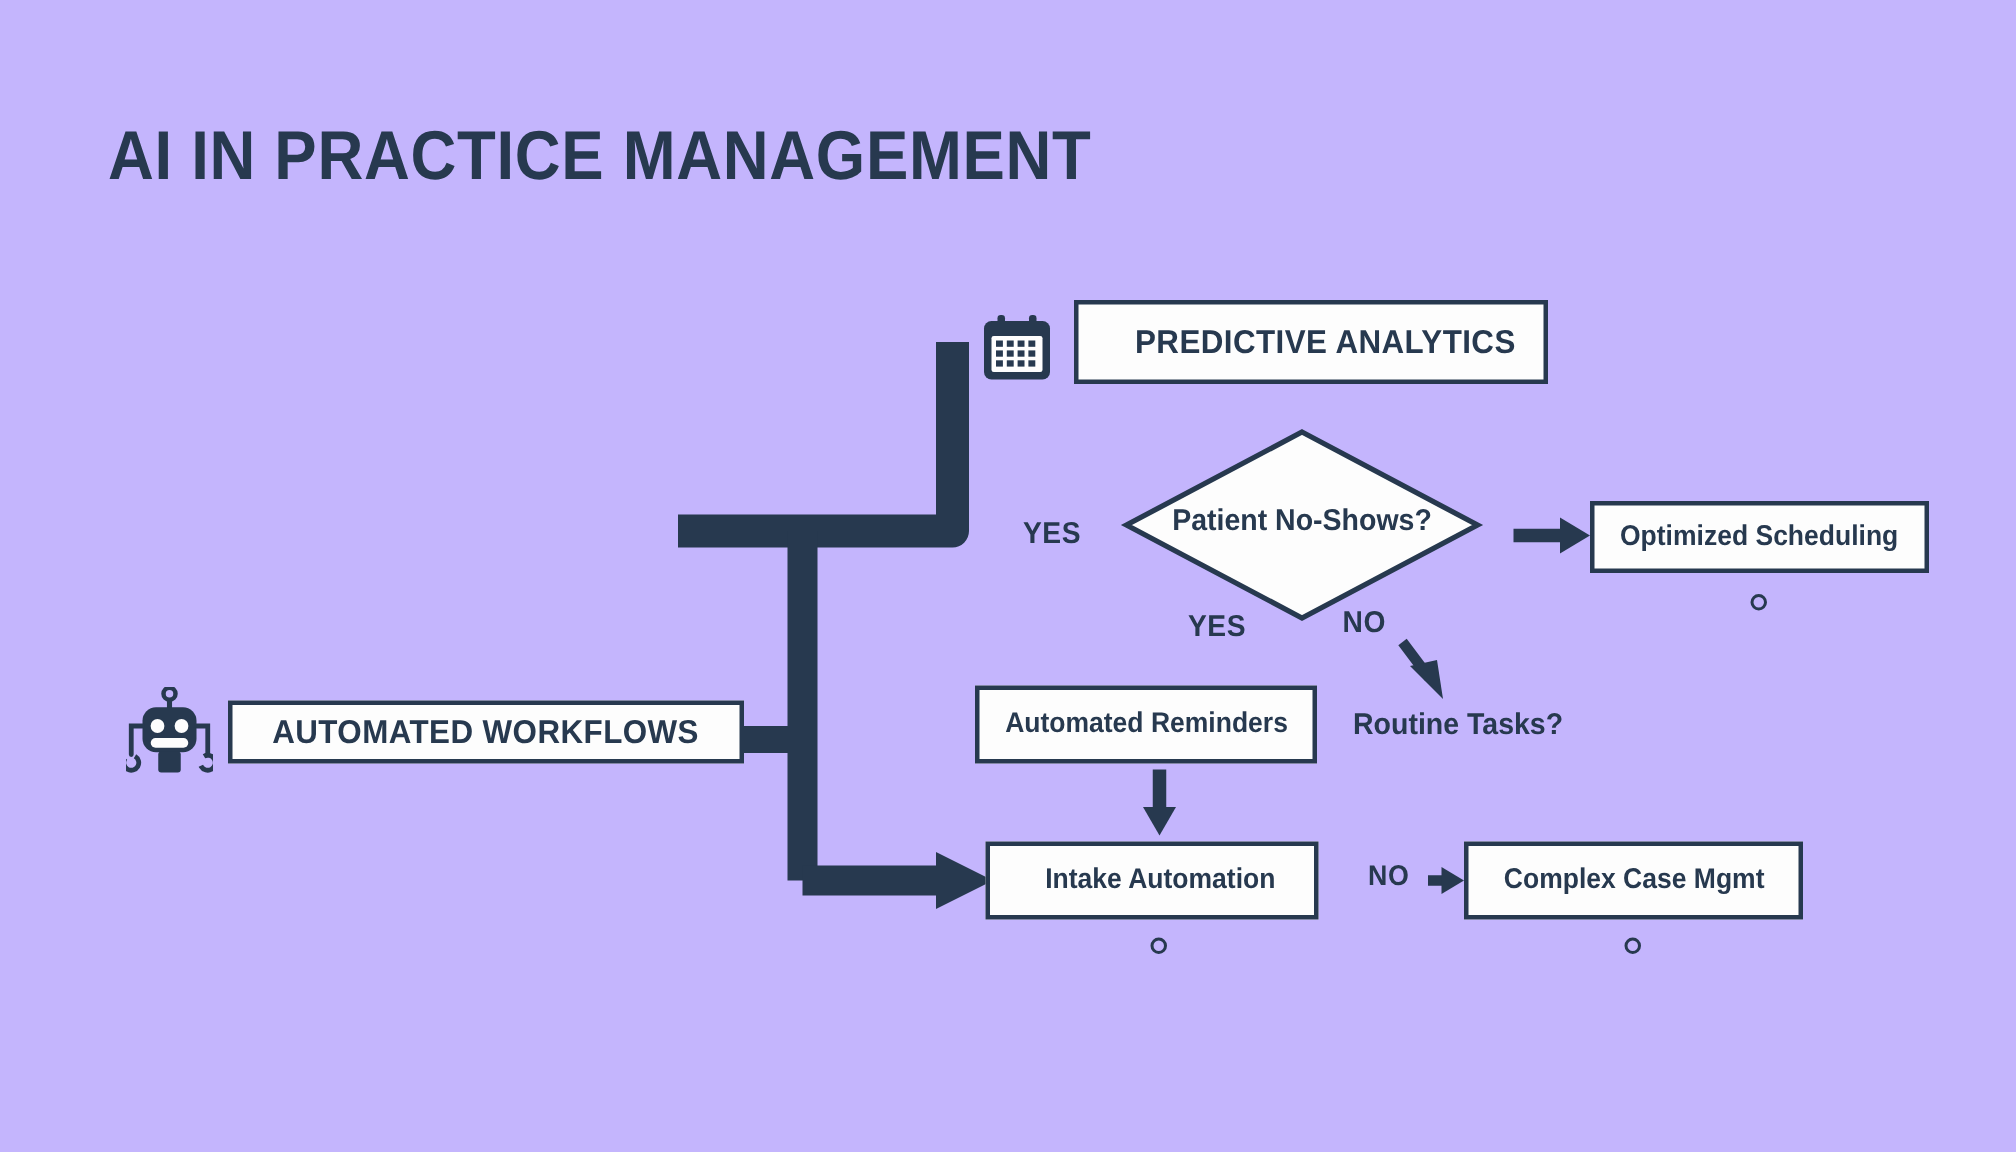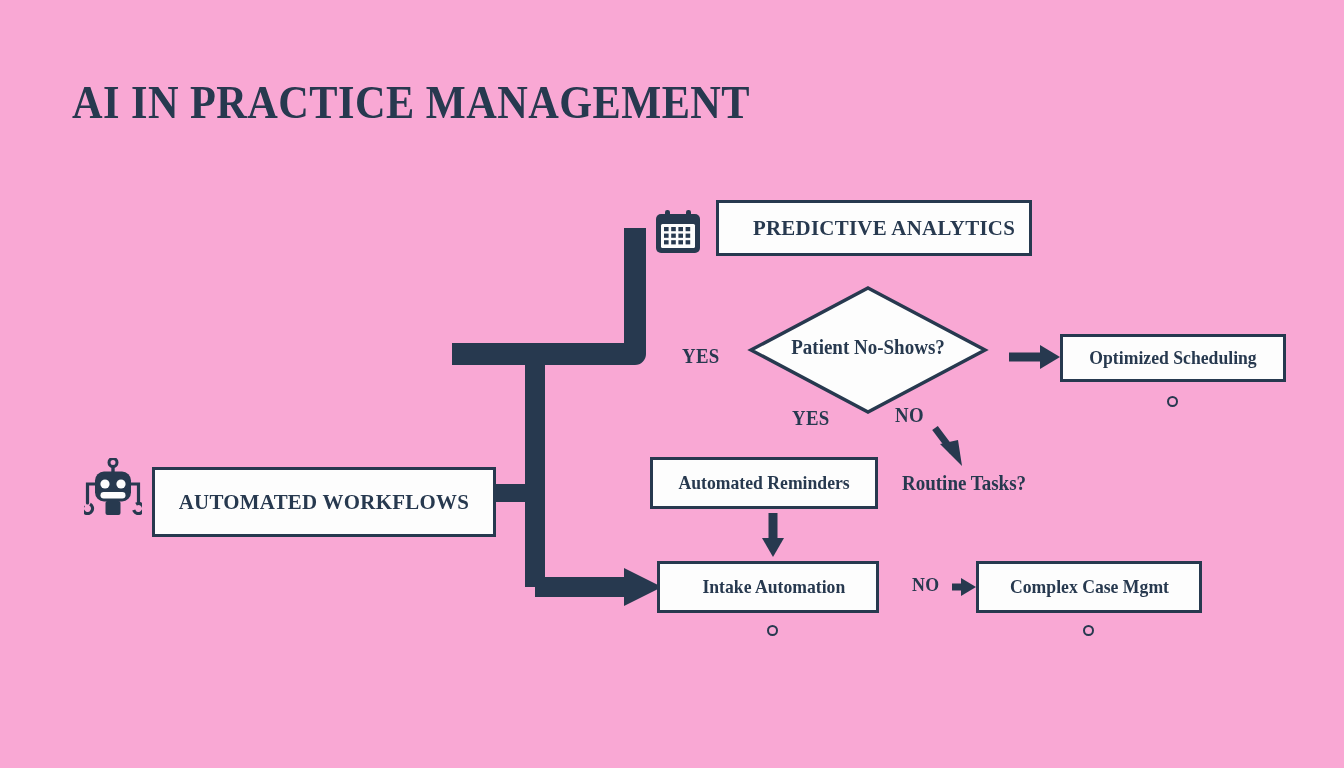--- a/index.html
+++ b/index.html
@@ -4,23 +4,23 @@
 <style>
   html, body {
     margin: 0;
     padding: 0;
     background: #ffffff;
   }
   #canvas {
     position: relative;
     width: 1344px;
     height: 768px;
-    background: #f9a8d4;
+    background: #c4b5fd;
     overflow: hidden;
-    font-family: Liberation Serif, serif;
+    font-family: Liberation Sans, sans-serif;
     -webkit-font-smoothing: antialiased;
   }
 
   
   #title {
     position: absolute;
     left: 72px;
     top: 76px;
     font-size: 46px;
     font-weight: 700;
@@ -93,21 +93,21 @@
     width: 316px; height: 56px;
     font-size: 22px;
     font-weight: 700;
     letter-spacing: 0.3px;
     padding-left: 20px;
   }
   #box-predictive .txt { transform: scaleX(0.95); }
 
   #box-workflows {
     left: 152px; top: 467px;
-    width: 344px; height: 70px;
+    width: 344px; height: 42px;
     font-size: 22px;
     font-weight: 700;
     letter-spacing: 0.3px;
   }
   #box-workflows .txt { transform: scaleX(0.95); }
 
   #box-optimized {
     left: 1060px; top: 334px;
     width: 226px; height: 48px;
     font-size: 19px;

